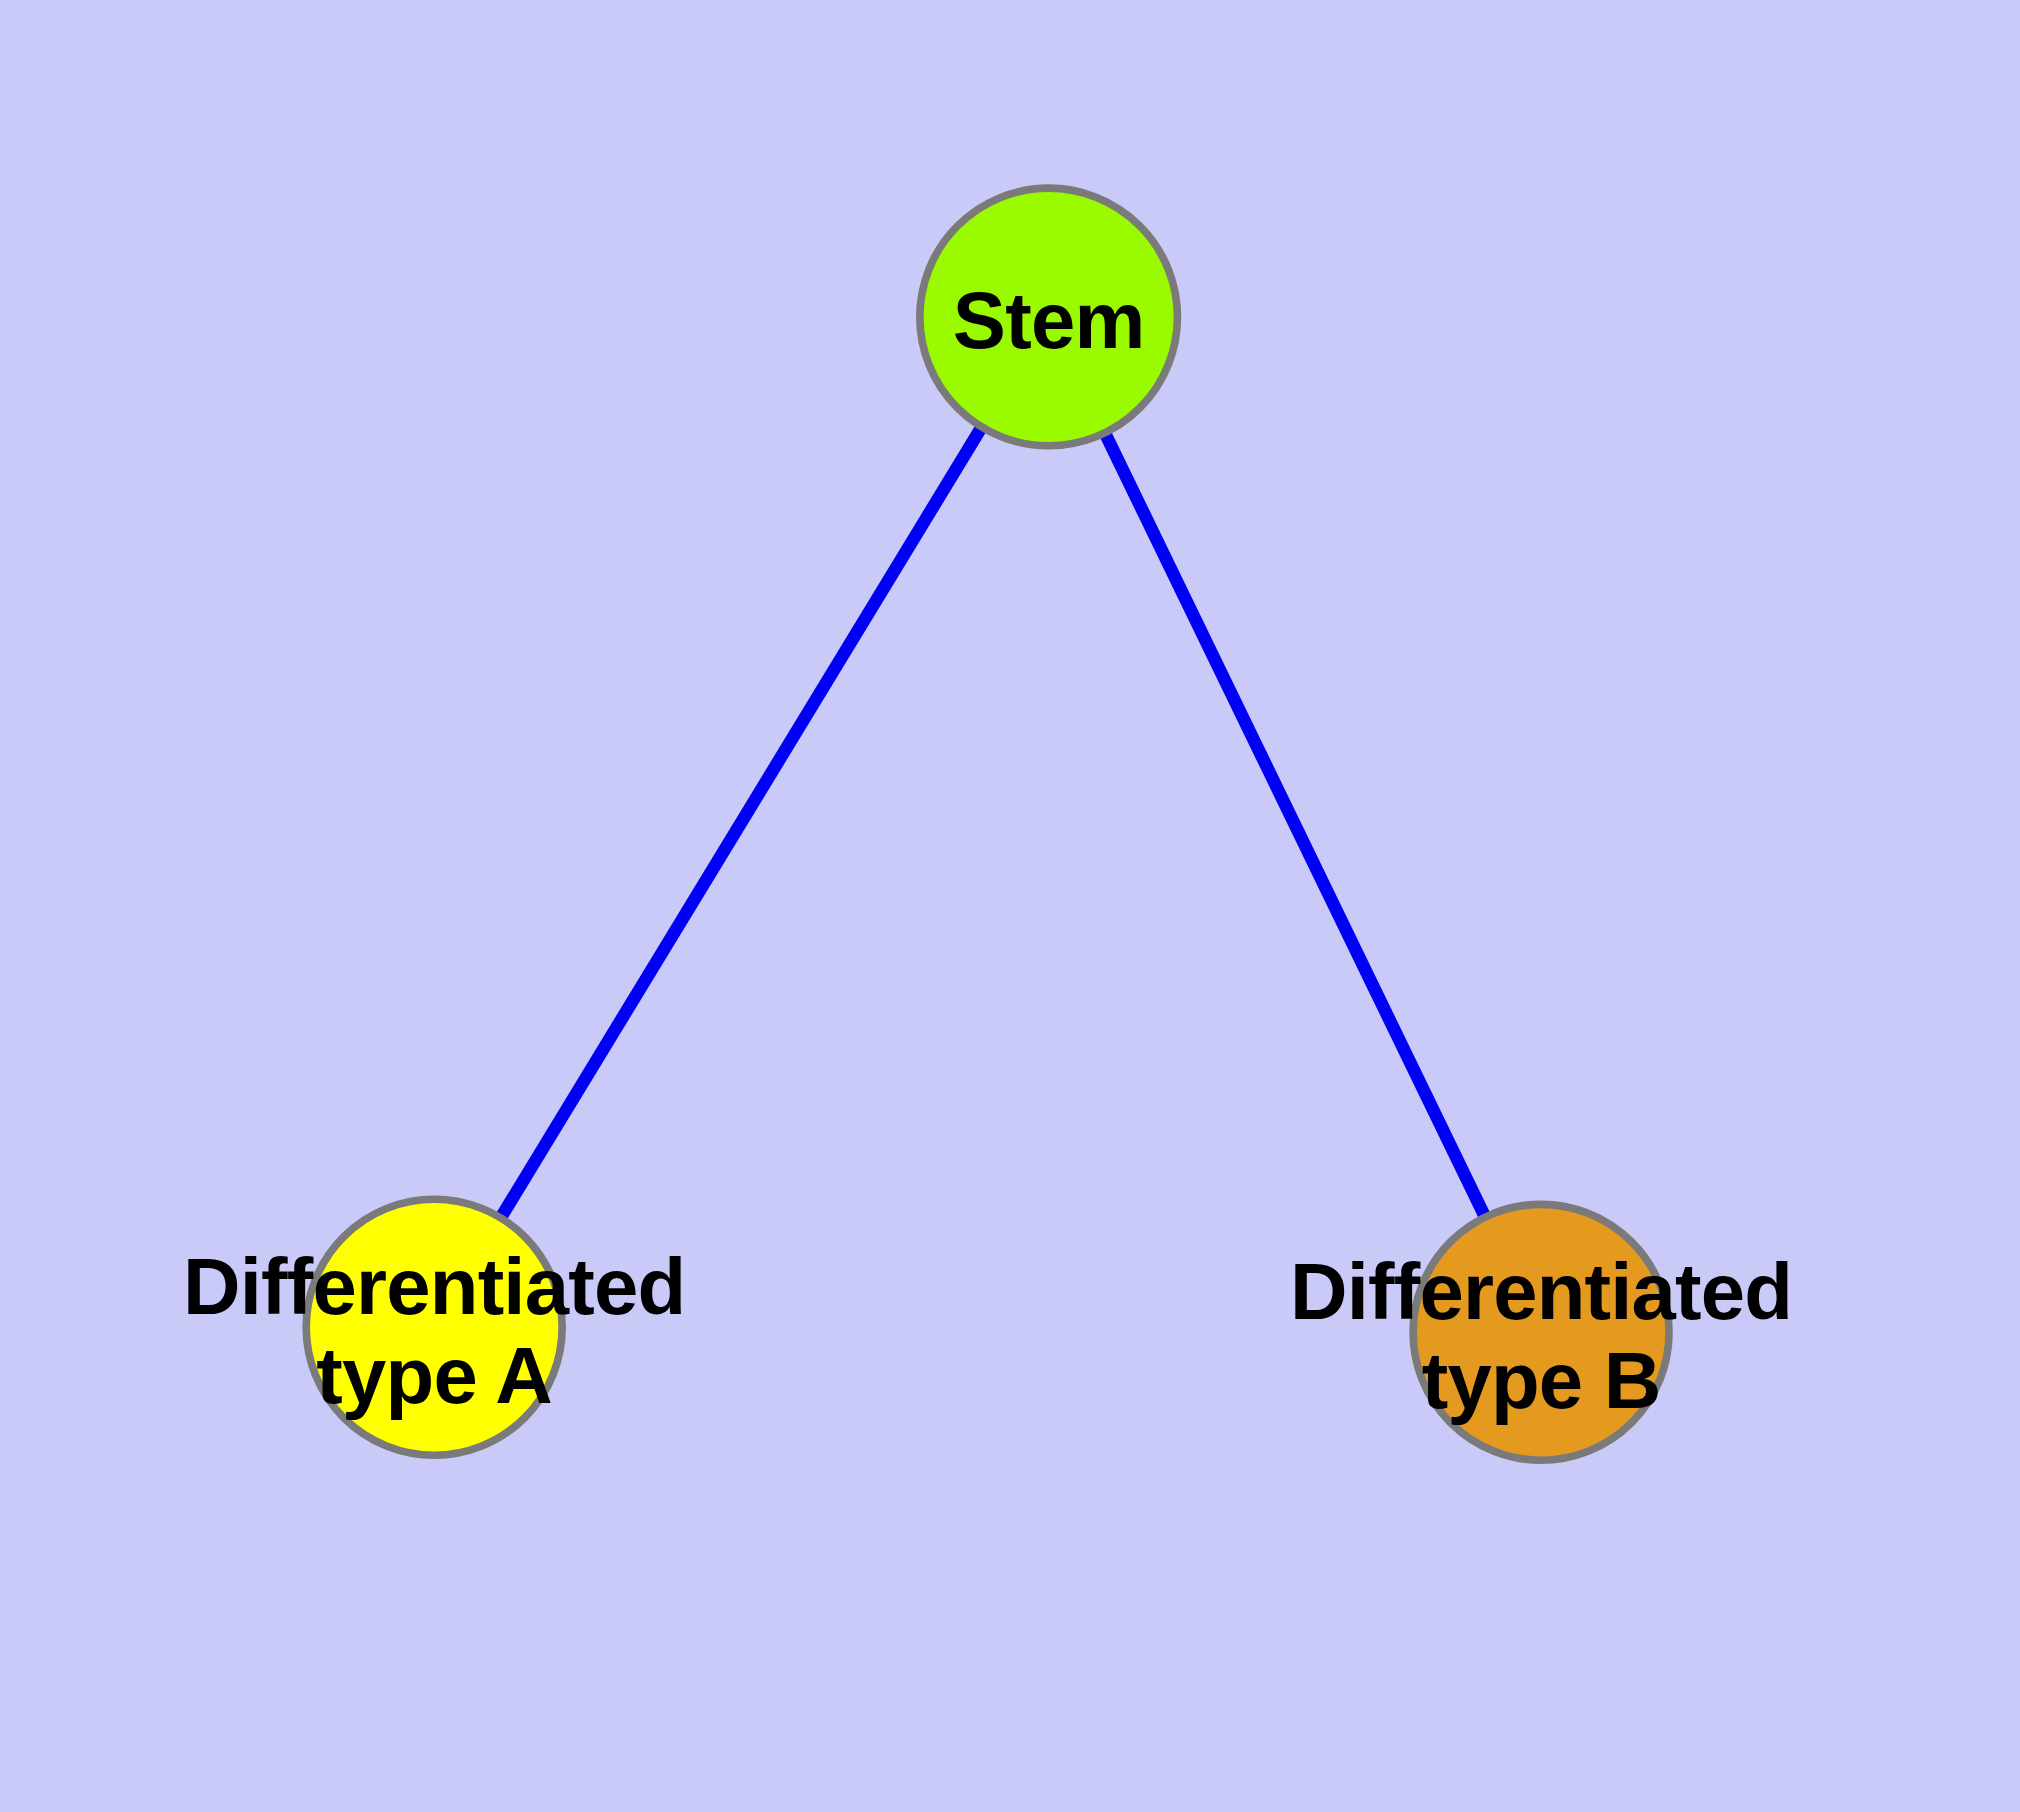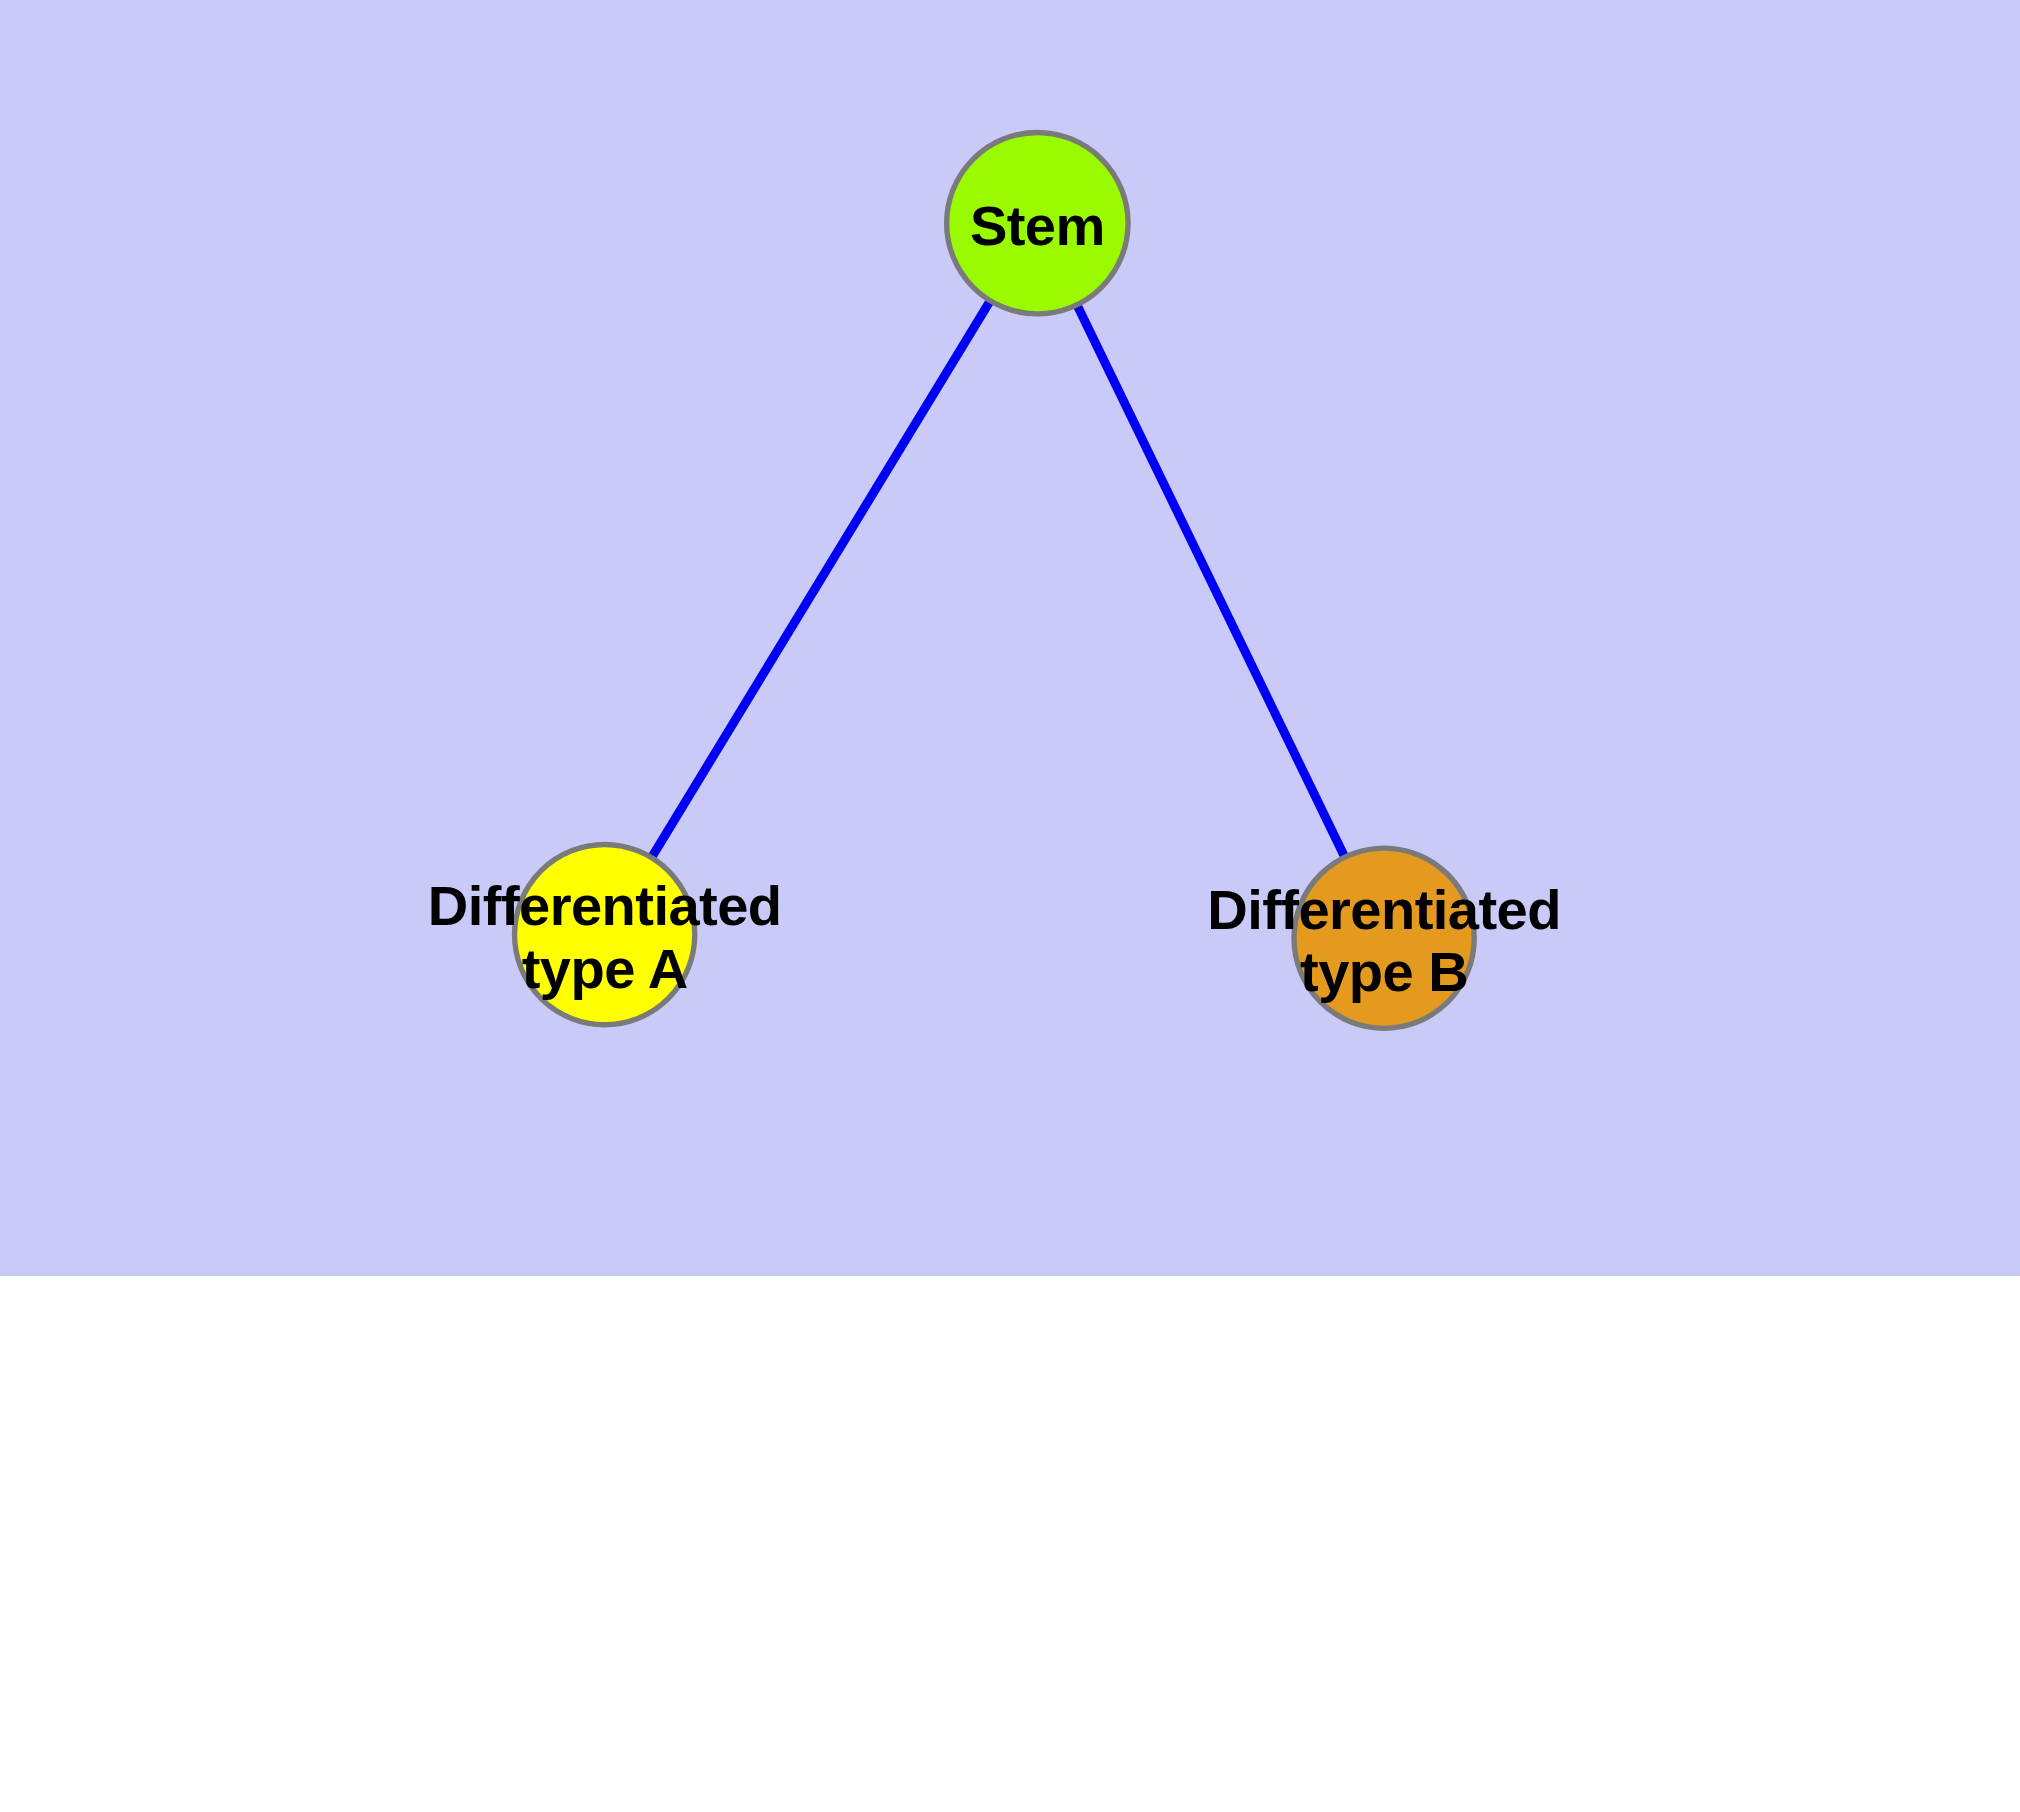--- a/index.html
+++ b/index.html
@@ -3,21 +3,21 @@
 <meta charset="utf-8">
 <style>
   html, body {
     margin: 0;
     padding: 0;
     background: #ffffff;
   }
   .stage {
     position: relative;
     width: 2021px;
-    height: 1276px;
+    height: 1812px;
     overflow: hidden;
   }
   .stage svg {
     display: block;
     width: 100%;
     height: 100%;
   }
   .node-label {
     font-family: "Liberation Sans", "DejaVu Sans", sans-serif;
     font-weight: bold;

